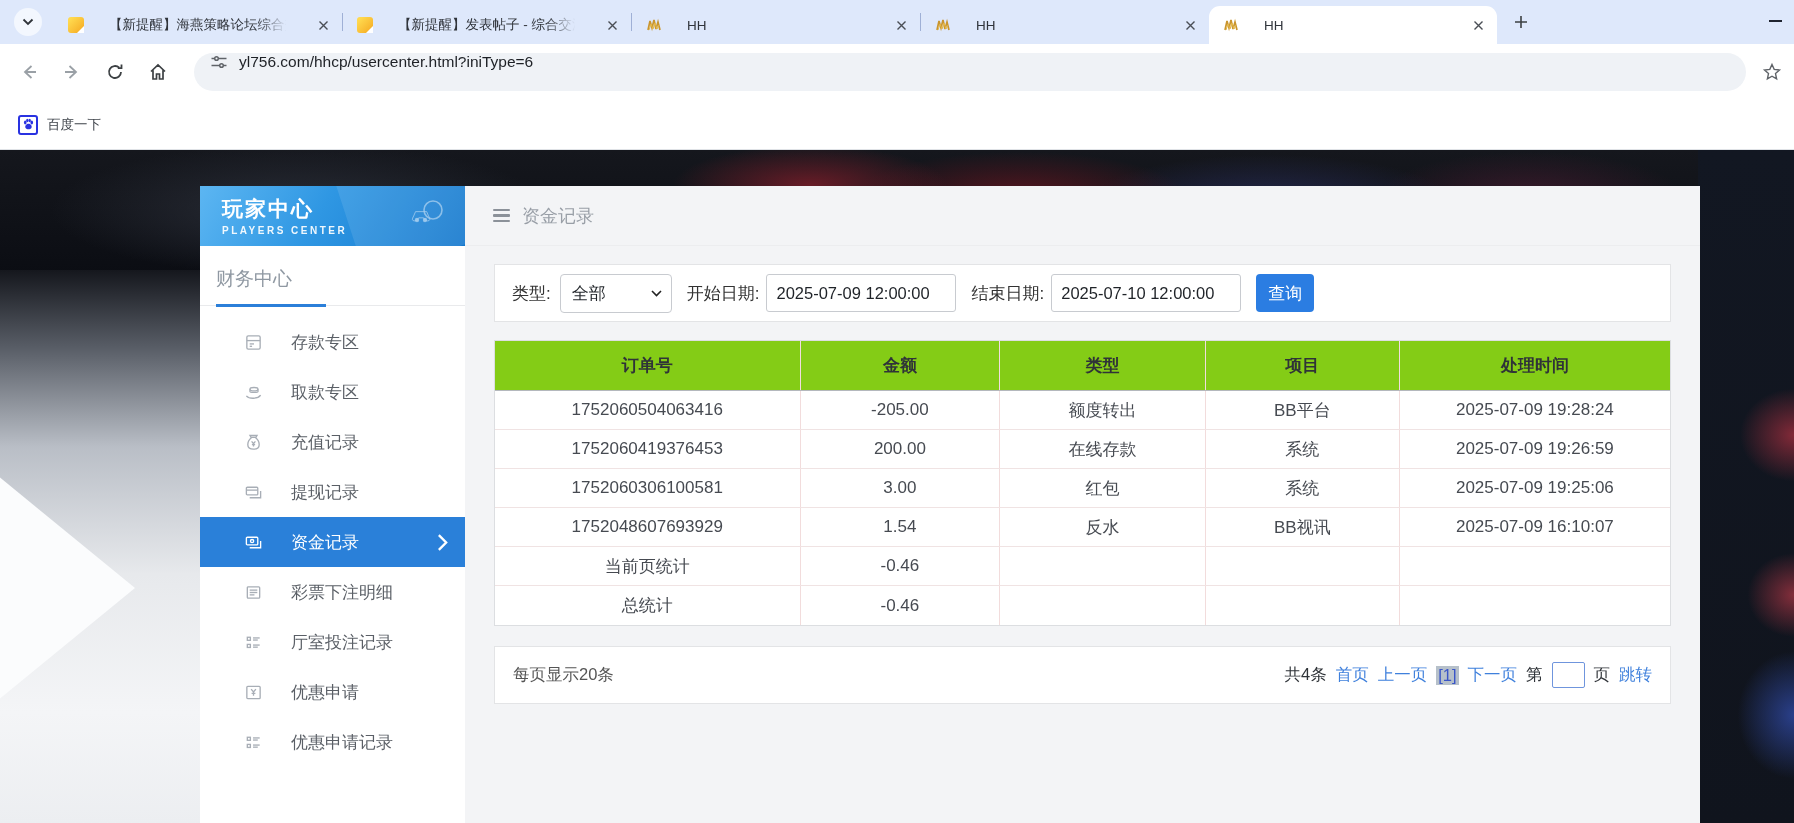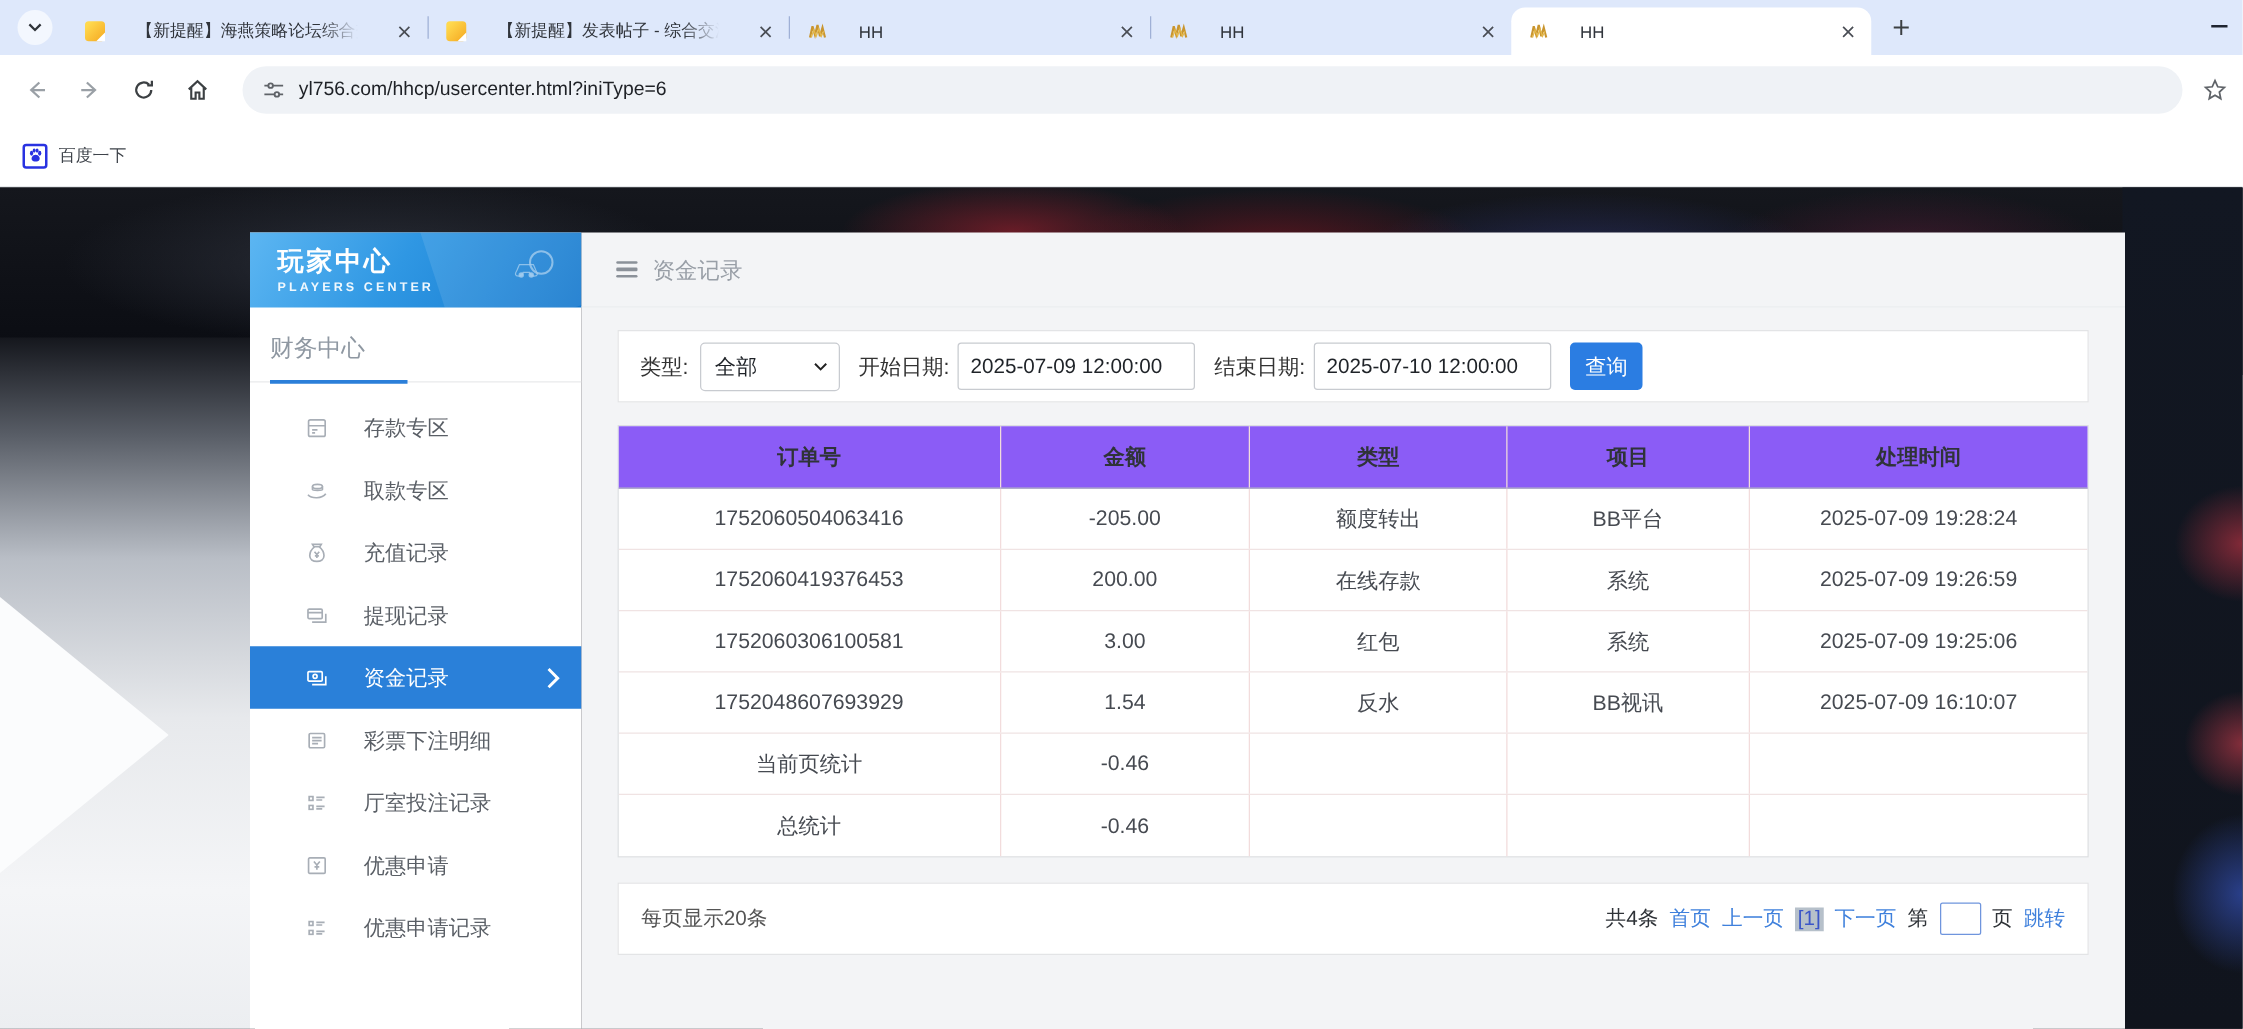--- a/index.html
+++ b/index.html
@@ -35,21 +35,21 @@
   .win-min { position:absolute; right:12px; top:20px; width:13px; height:2px;
     background:#1f2430; }
 
   
   .toolbar { position:absolute; top:44px; left:0; right:0; height:56px;
     background:#fff; display:flex; align-items:center; padding:0 10px 0 16px; }
   .nav-btn { width:26px; height:26px; border:none; background:transparent;
     margin-right:17px; display:flex; align-items:center; justify-content:center;
     cursor:pointer; }
   .omnibox { flex:1; height:38px; margin:0 14px 0 6px; border-radius:19px;
-    background:#eff2f6; display:flex; align-items:center; padding:0 16px; gap:11px; }
+    background:#eff2f6; display:flex; align-items:flex-start; padding:0 16px; gap:11px; }
   .omnibox .url { font-size:15.5px; color:#1e2126; }
   .star-btn { width:24px; height:24px; border:none; background:transparent;
     display:flex; align-items:center; justify-content:center; cursor:pointer; }
 
   
   .bookmarks { position:absolute; top:100px; left:0; right:0; height:50px;
     background:#fff; border-bottom:1px solid #dfe2e6; display:flex;
     align-items:center; padding-left:18px; }
   .bm-item { display:flex; align-items:center; gap:9px; font-size:13.5px;
     color:#3e434a; cursor:pointer; }
@@ -124,23 +124,23 @@
     background:#fff; display:flex; align-items:center; justify-content:space-between;
     padding:0 9px 0 11px; cursor:pointer; color:#1f2328; }
   .date-input { width:190px; height:38px; border:1px solid #c8cbd0; border-radius:3px;
     padding:4px 9px; font-size:16.5px; color:#1f2328; font-family:inherit; background:#fff; }
   .btn-search { margin-left:15px; width:58px; height:38px; background:#2b7de2;
     color:#fff; border:none; border-radius:4px; font-size:17px; cursor:pointer;
     font-family:inherit; }
 
   .grid-table { margin-top:18px; background:#fff; border:1px solid #dcdee1; }
   .t-row { display:grid; grid-template-columns:26% 17% 17.5% 16.5% 23%;
-    height:49px; border-bottom:1px solid #f0e3e3; }
+    height:39px; border-bottom:1px solid #f0e3e3; }
   .t-row:last-child { border-bottom:none; }
-  .t-row.t-head { height:50px; background:#8b5cf6; border-bottom:1px solid #b4b8bd; }
+  .t-row.t-head { height:50px; background:#84cc16; border-bottom:1px solid #b4b8bd; }
   .t-cell { display:flex; align-items:center; justify-content:center;
     border-right:1px solid #f2dcdc; font-size:17px; color:#464a51; }
   .t-cell:last-child { border-right:none; }
   .t-head .t-cell { font-weight:bold; color:#2f3338; }
 
   .pager { margin-top:20px; height:58px; background:#fff; border:1px solid #e3e4e6;
     display:flex; align-items:center; padding:0 18px; font-size:16.5px; color:#555; }
   .pager-right { margin-left:auto; display:flex; align-items:center; gap:9px; }
   .ptotal, .pdark { color:#2f3338; }
   .plink { color:#3f80dc; cursor:pointer; text-decoration:none; }

